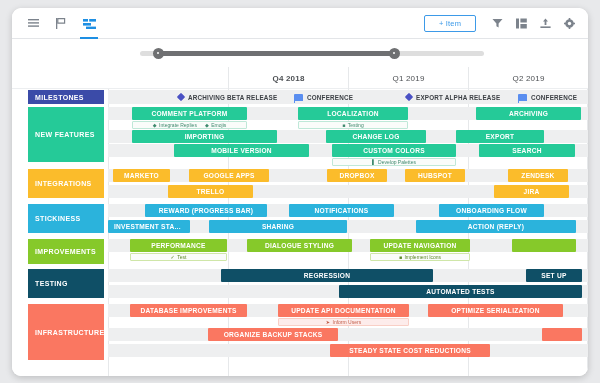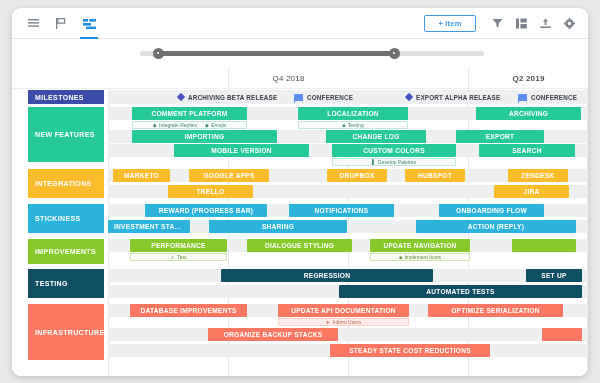--- a/index.html
+++ b/index.html
@@ -34,21 +34,21 @@
     cursor: pointer; position: relative;
   }
   .tab.active::after {
     content: ""; position: absolute; bottom: 0; left: 4px; right: 4px;
     height: 2px; background: #1e8fe3;
   }
   .right-tools { position: absolute; right: 7px; top: 0; height: 31px; display: flex; align-items: center; gap: 1px; }
   .add-item {
     height: 17px; min-width: 52px;
     border: 1px solid #3d9ae8; border-radius: 2px;
-    color: #3d9ae8; font-size: 7.5px; font-weight: bold;
+    color: #3d9ae8; font-size: 7.5px; font-weight: normal;
     display: flex; align-items: center; justify-content: center;
     padding: 0 7px; margin-right: 9px; background: #fff; cursor: pointer;
     letter-spacing: .2px;
   }
   .ticon { width: 23px; height: 26px; display: flex; align-items: center; justify-content: center; cursor: pointer; }
 
   
   .slider-area { position: relative; height: 28px; background: #fff; }
   .slider-track {
     position: absolute; top: 12px; left: 128px; width: 344px; height: 5px;
@@ -200,22 +200,23 @@
   </div>
 
   <div class="slider-area">
     <div class="slider-track"></div>
     <div class="slider-fill"></div>
     <div class="slider-handle" id="hL"></div>
     <div class="slider-handle" id="hR"></div>
   </div>
 
   <div class="quarters">
-    <div class="q" style="left:216px;width:120px;">Q4 2018</div>
-    <div class="q" style="left:456px;width:120px;font-weight:bold;">Q2 2019</div>
+    <div class="q" style="left:216px;width:120px;font-weight:bold;">Q4 2018</div>
+    <div class="q" style="left:336px;width:120px;">Q1 2019</div>
+    <div class="q" style="left:456px;width:120px;">Q2 2019</div>
   </div>
 
   <div class="body">
     <div class="gridlines">
       <div class="gl" style="left:96px;"></div>
       <div class="gl" style="left:216px;"></div>
       <div class="gl" style="left:336px;"></div>
       <div class="gl" style="left:456px;"></div>
       <div class="gl" style="left:575px;"></div>
     </div>

